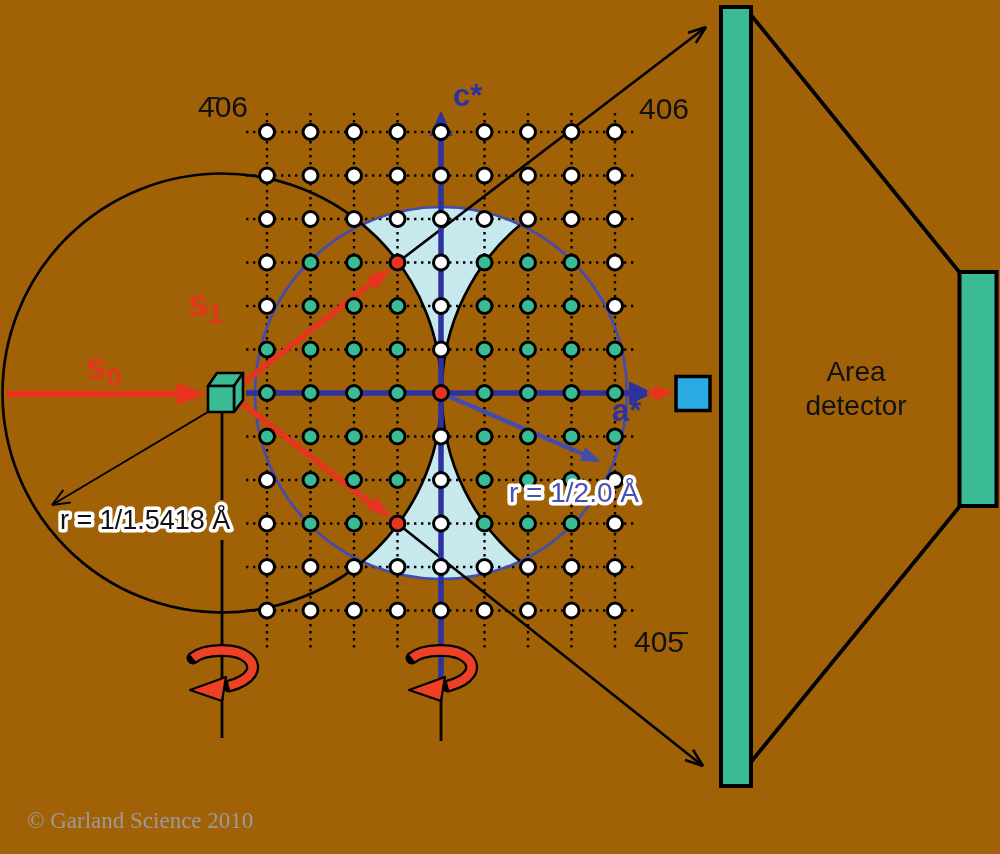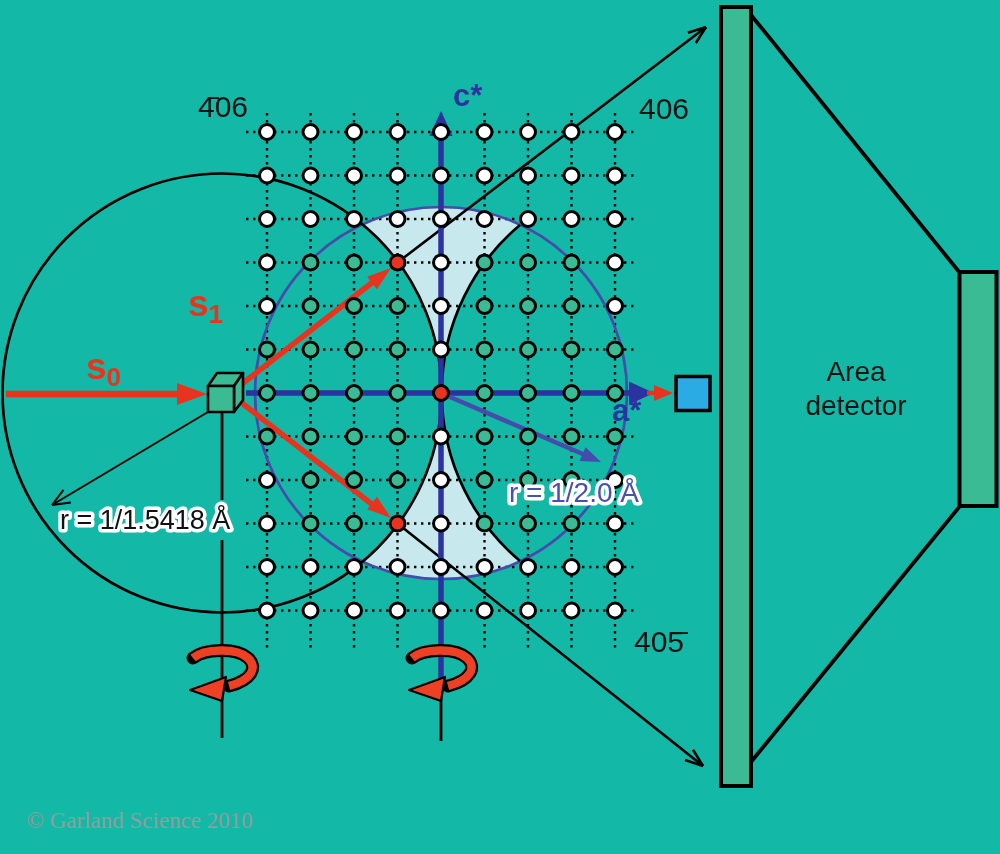--- a/index.html
+++ b/index.html
@@ -1,16 +1,16 @@
 <!DOCTYPE html>
 <html><head>
 <meta charset="utf-8">
 <style>
   html,body{margin:0;padding:0;background:#fff;}
-  .stage{position:relative;width:1000px;height:854px;background:#14b8a6;overflow:hidden;
+  .stage{position:relative;width:1000px;height:854px;background:#a16207;overflow:hidden;
          font-family:"Liberation Sans","DejaVu Sans",sans-serif;}
   svg{display:block;}
   text{font-family:"Liberation Sans","DejaVu Sans",sans-serif;}
   .hkl{font-size:30px;fill:#111;}
   .axislbl{font-size:31px;font-weight:bold;fill:#2c329f;}
   .svec{font-size:37px;font-weight:bold;fill:#e8341f;}
   .svec .sub{font-size:26px;font-weight:bold;}
   .radlbl{font-size:27px;fill:#111;}
   .radlbl2{font-size:28px;fill:#4a50b2;}
   .detlbl{font-size:28px;fill:#111;}

